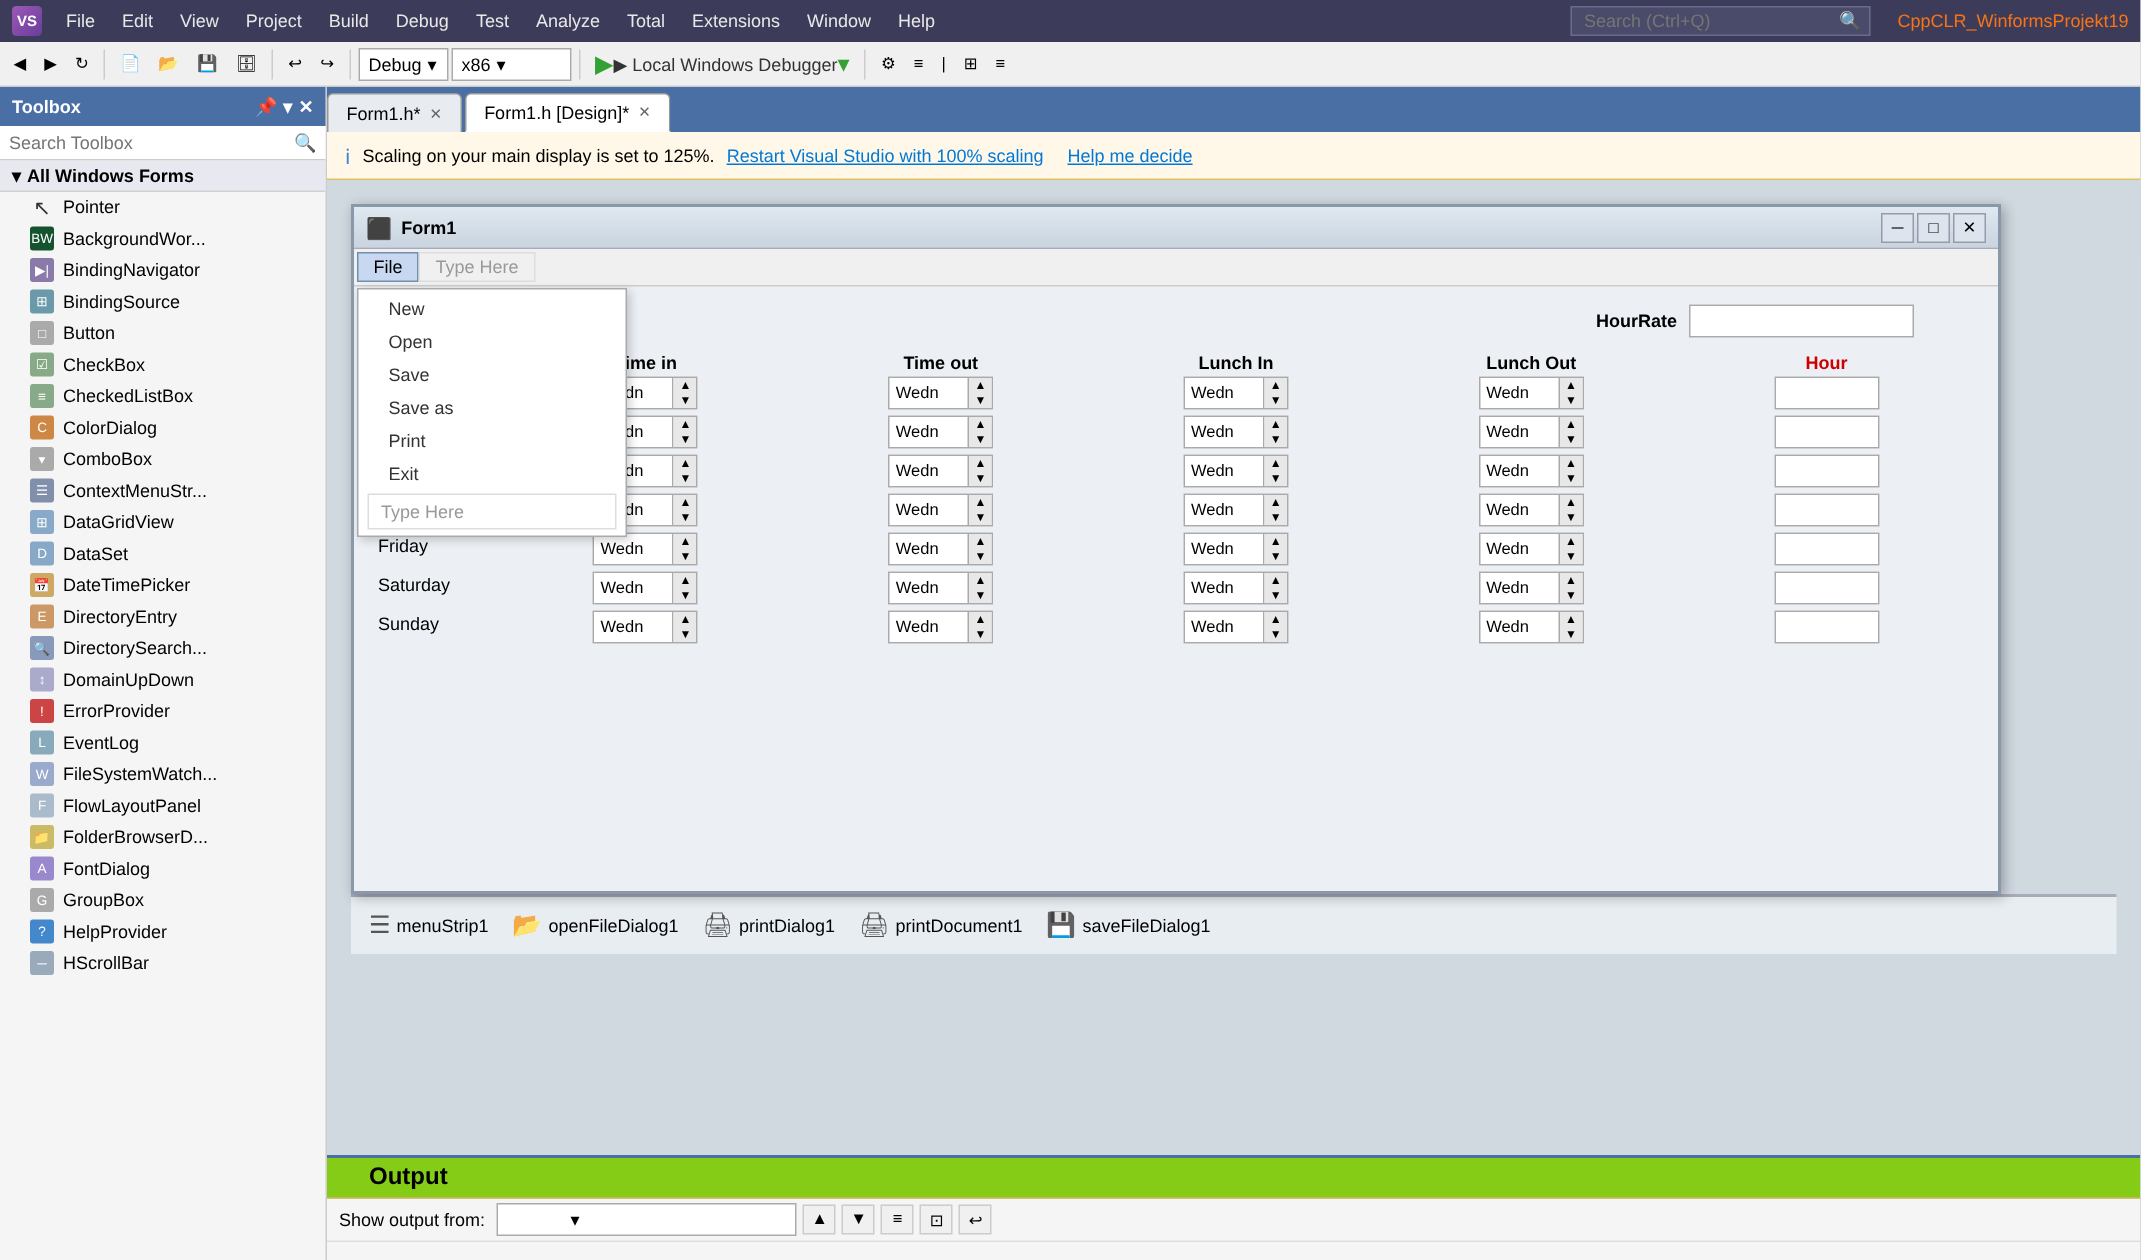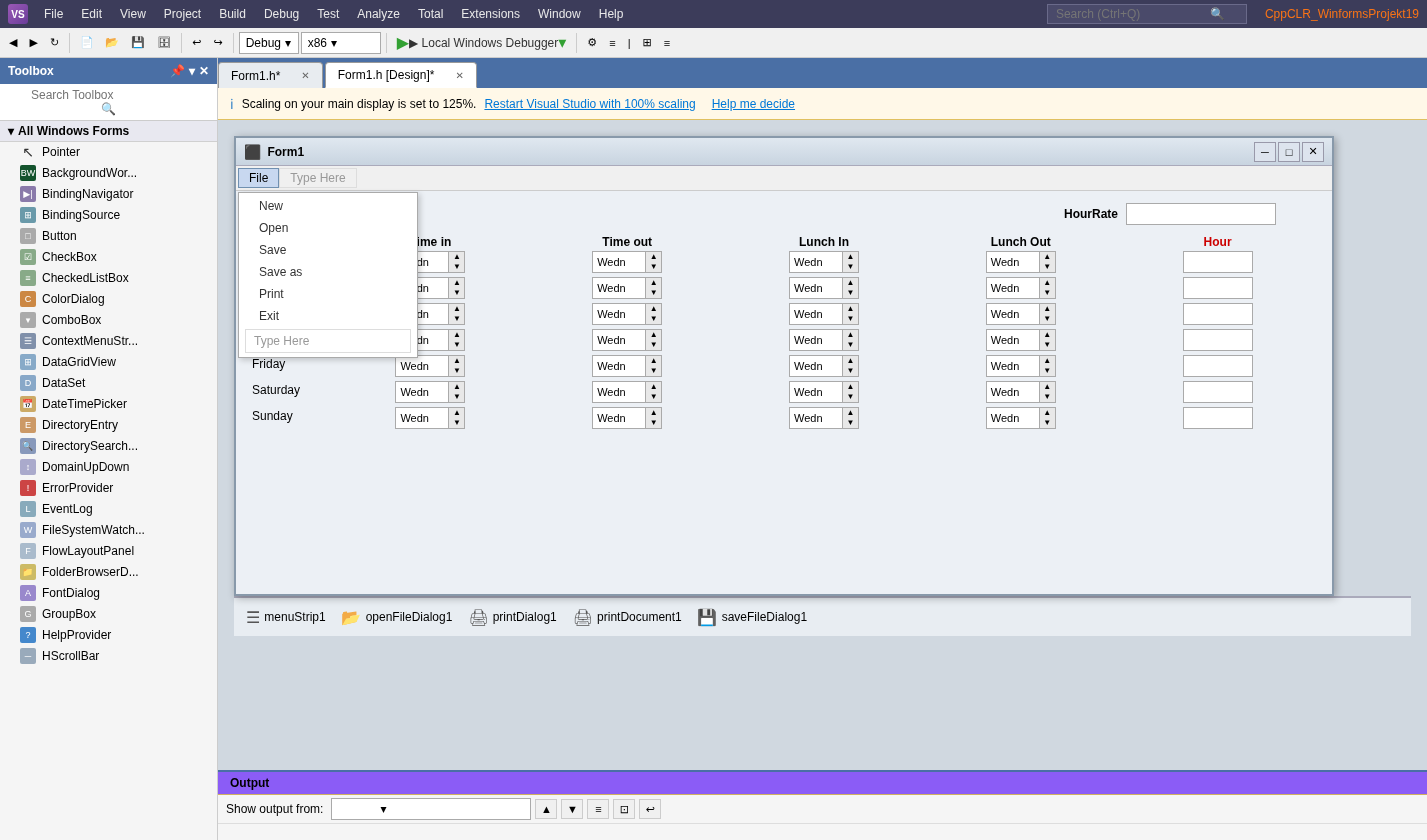--- a/index.html
+++ b/index.html
@@ -28,21 +28,21 @@
       font-size: 12px;
       color: #e8e8e8;
     }
     .menu-bar .search-box {
       margin-left: auto;
       display: flex; align-items: center;
       background: #4a4a6a;
       border: 1px solid #6a6a8a;
       padding: 2px 8px;
       width: 200px;
-      gap: 4px;
+      gap: 20px;
     }
     .menu-bar .search-box input {
       background: transparent; border: none; color: #ccc;
       font-size: 12px; width: 150px; outline: none;
     }
     .menu-bar .user-label {
       color: #f97316; font-size: 12px; margin-left: 16px;
     }
 
     
@@ -101,21 +101,20 @@
       justify-content: space-between;
       height: 26px;
     }
     .toolbox-header-actions { display: flex; gap: 4px; }
     .toolbox-header-btn { color: #fff; cursor: pointer; font-size: 12px; }
     .toolbox-search {
       display: flex; align-items: center;
       padding: 4px 6px;
       border-bottom: 1px solid #ccc;
       background: #fff;
-      flex-direction: column;
     }
     .toolbox-search input {
       flex: 1; border: none; outline: none; font-size: 12px;
     }
     .toolbox-search .search-icon { color: #666; font-size: 12px; }
     .toolbox-category {
       background: #e8e8f0;
       padding: 3px 8px;
       font-size: 12px;
       font-weight: bold;
@@ -158,21 +157,21 @@
       background: #4a6fa5;
       display: flex;
       align-items: flex-end;
       height: 30px;
       padding-top: 4px;
     }
     .tab {
       padding: 4px 12px;
       font-size: 12px;
       cursor: pointer;
-      display: flex; align-items: center; gap: 21px;
+      display: flex; align-items: center; gap: 6px;
       border-radius: 4px 4px 0 0;
       background: #e8ecf0;
       margin-right: 2px;
       border: 1px solid #999;
       border-bottom: none;
       height: 26px;
     }
     .tab.active { background: #fff; border-bottom: 1px solid #fff; z-index: 1; }
     .tab-close { font-size: 10px; color: #666; cursor: pointer; }
 
@@ -339,23 +338,23 @@
     .tray-icon { font-size: 16px; color: #555; }
 
     
     .output-panel {
       background: #f5f5f5;
       border-top: 2px solid #4a6fa5;
       height: 70px;
       display: flex; flex-direction: column;
     }
     .output-header {
-      background: #8b5cf6;
-      padding: 4px 12px;
-      font-size: 12px; font-weight: bold;
+      background: #84cc16;
+      padding: 4px 28px;
+      font-size: 16px; font-weight: bold;
       border-bottom: 1px solid #d0b060;
     }
     .output-toolbar {
       display: flex; align-items: center;
       padding: 3px 8px; gap: 4px;
       border-bottom: 1px solid #ddd;
     }
     .output-dropdown {
       background: #fff; border: 1px solid #aaa;
       padding: 2px 8px; font-size: 12px; height: 22px;

